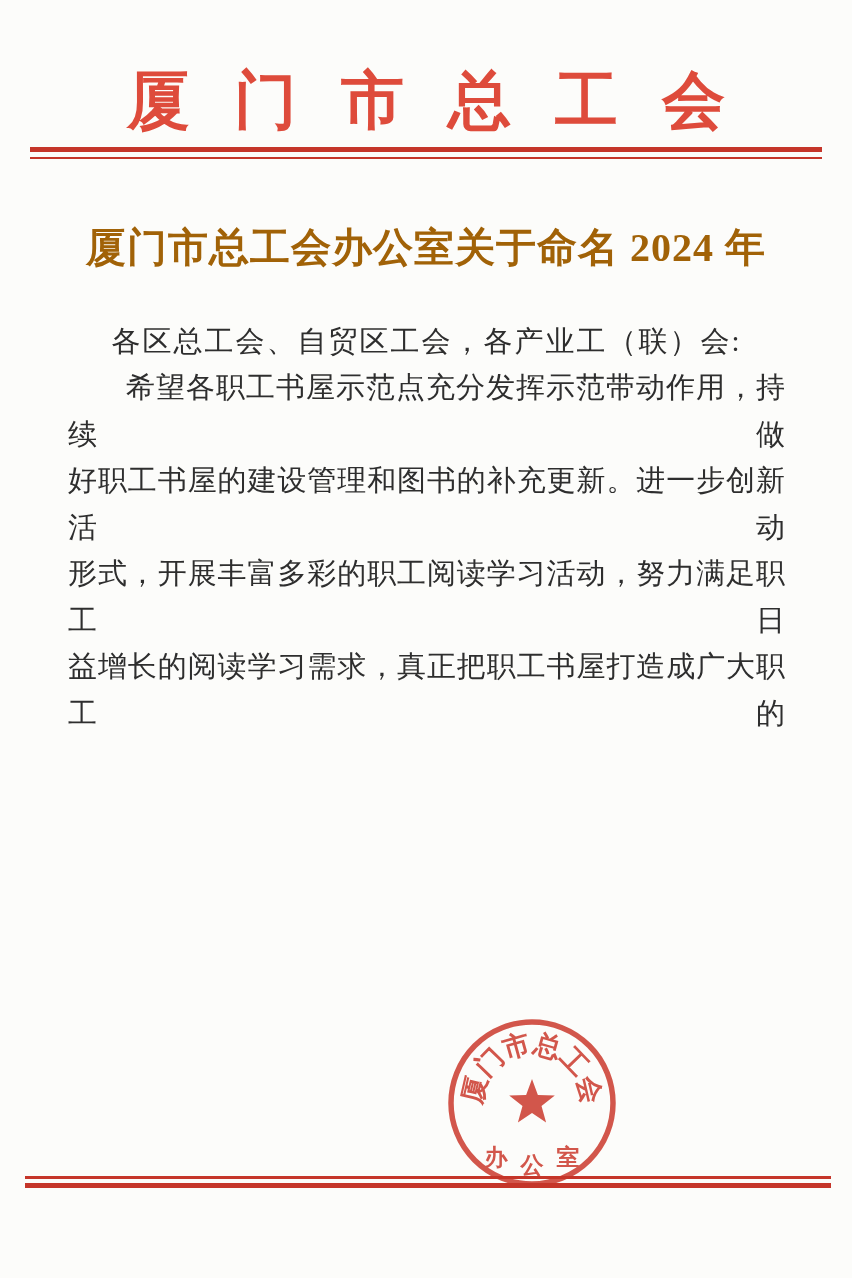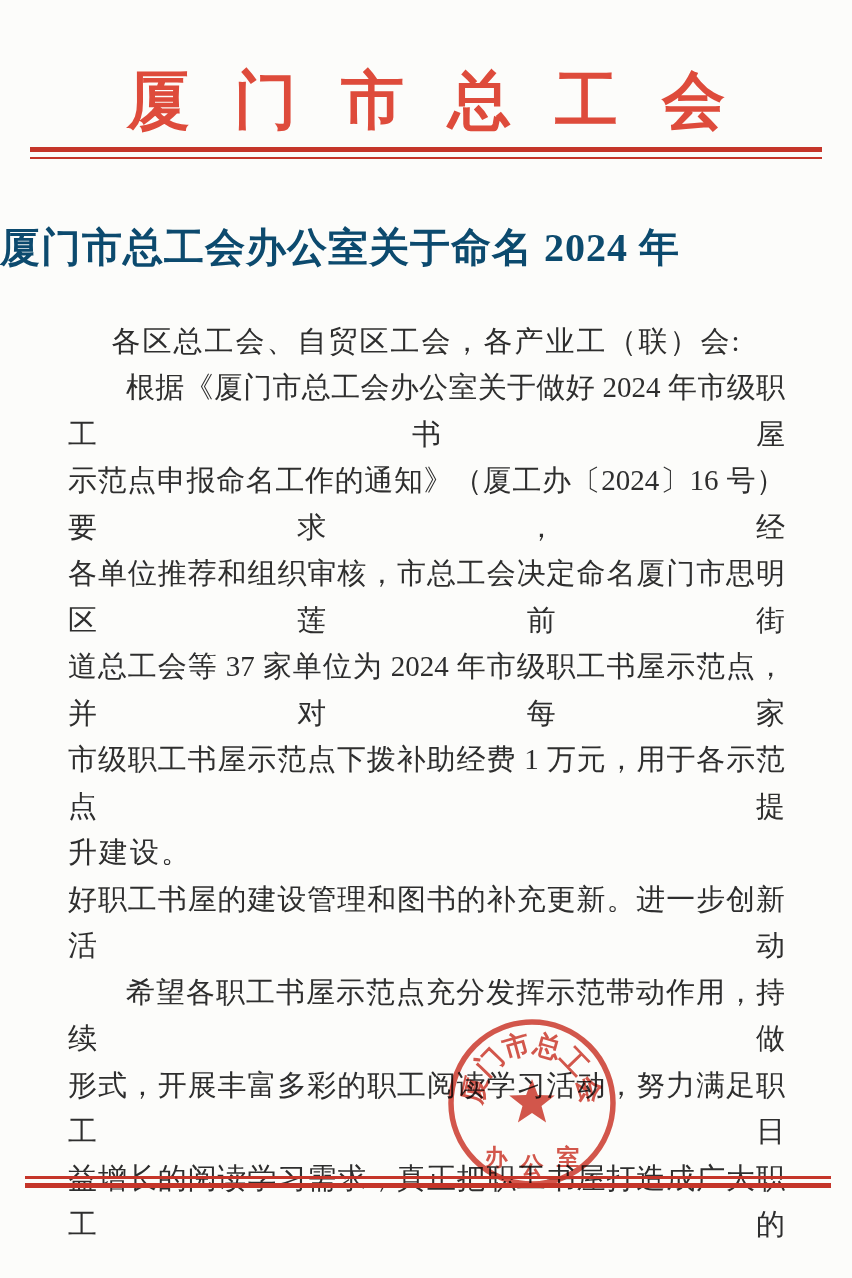--- a/index.html
+++ b/index.html
@@ -10,22 +10,22 @@
   }
   .org-name {
     margin-top:62px; text-align:center; font-size:63px; font-weight:bold;
     color:#de4b3b; letter-spacing:44px; text-indent:44px; line-height:1.25;
     white-space:nowrap;
   }
   .rule-wrap { margin:6px 30px 0 30px; }
   .rule-thick { height:5px; background:#c53529; }
   .rule-thin  { height:2px; background:#c53529; margin-top:5px; }
   .doc-title {
-    margin-top:62px; text-align:left; font-size:40px; font-weight:bold;
-    color:#0c4a6e; line-height:53px; letter-spacing:1px;
+    margin-top:62px; text-align:center; font-size:40px; font-weight:bold;
+    color:#a16207; line-height:53px; letter-spacing:1px;
   }
   .body-text { margin:44px 67px 0 68px; font-size:29px; line-height:46.5px; }
   .line { text-align:justify; text-align-last:justify; text-justify:inter-character; }
   .line-last { text-align:left; letter-spacing:2px; }
   .salutation { text-align:center; letter-spacing:2px; }
   .indent { text-indent:2em; }
   .bottom-rules { position:absolute; left:25px; right:21px; top:1176px; }
   .bottom-rule-thin  { height:2.5px; background:#c53529; }
   .bottom-rule-thick { height:5.5px; background:#c53529; margin-top:4px; }
   .seal {
@@ -46,32 +46,24 @@
     <div class="rule-thin"></div>
   </div>
 
   <div class="doc-title">
     <div>厦门市总工会办公室关于命名 2024 年</div>
   </div>
 
   <div class="body-text">
     <div class="salutation">各区总工会、自贸区工会，各产业工（联）会:</div>
 
-    <div>
-      <div class="line indent">根据《厦门市总工会办公室关于做好 2024 年市级职工书屋</div>
-      <div class="line">示范点申报命名工作的通知》（厦工办〔2024〕16 号）要求，经</div>
-      <div class="line">各单位推荐和组织审核，市总工会决定命名厦门市思明区莲前街</div>
-      <div class="line">道总工会等 37 家单位为 2024 年市级职工书屋示范点，并对每家</div>
-      <div class="line">市级职工书屋示范点下拨补助经费 1 万元，用于各示范点提</div>
-      <div class="line-last">升建设。</div>
-    </div>
 
     <div>
+      <div class="line indent">希望各职工书屋示范点充分发挥示范带动作用，持续做</div>
       <div class="line">好职工书屋的建设管理和图书的补充更新。进一步创新活动</div>
-      <div class="line indent">希望各职工书屋示范点充分发挥示范带动作用，持续做</div>
       <div class="line">形式，开展丰富多彩的职工阅读学习活动，努力满足职工日</div>
       <div class="line">益增长的阅读学习需求，真正把职工书屋打造成广大职工的</div>
 
     </div>
 
   </div>
 
   <svg class="seal" viewBox="-95 -95 190 190" xmlns="http://www.w3.org/2000/svg">
     <circle cx="0" cy="0" r="81" fill="none" stroke="#cf4033" stroke-width="5.5"></circle>
     <polygon fill="#cf4033" points="0,-24 5.88,-8.09 22.83,-7.42 9.51,3.09 14.11,19.42 0,10 -14.11,19.42 -9.51,3.09 -22.83,-7.42 -5.88,-8.09"></polygon>

